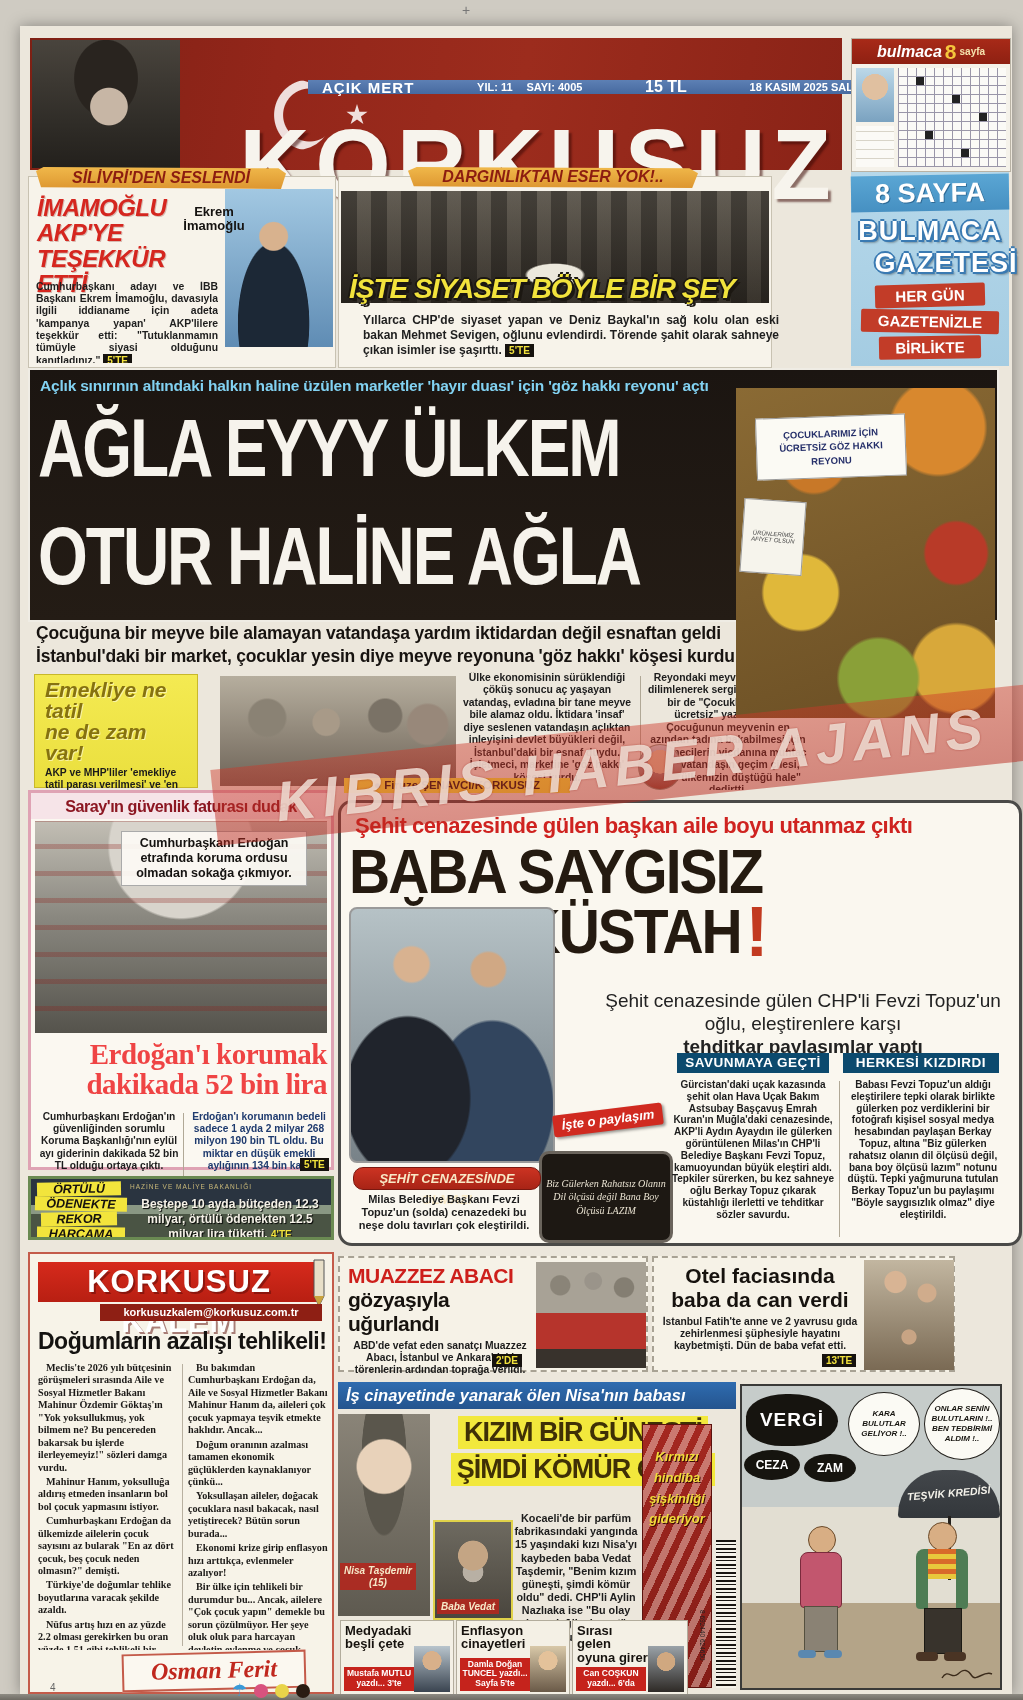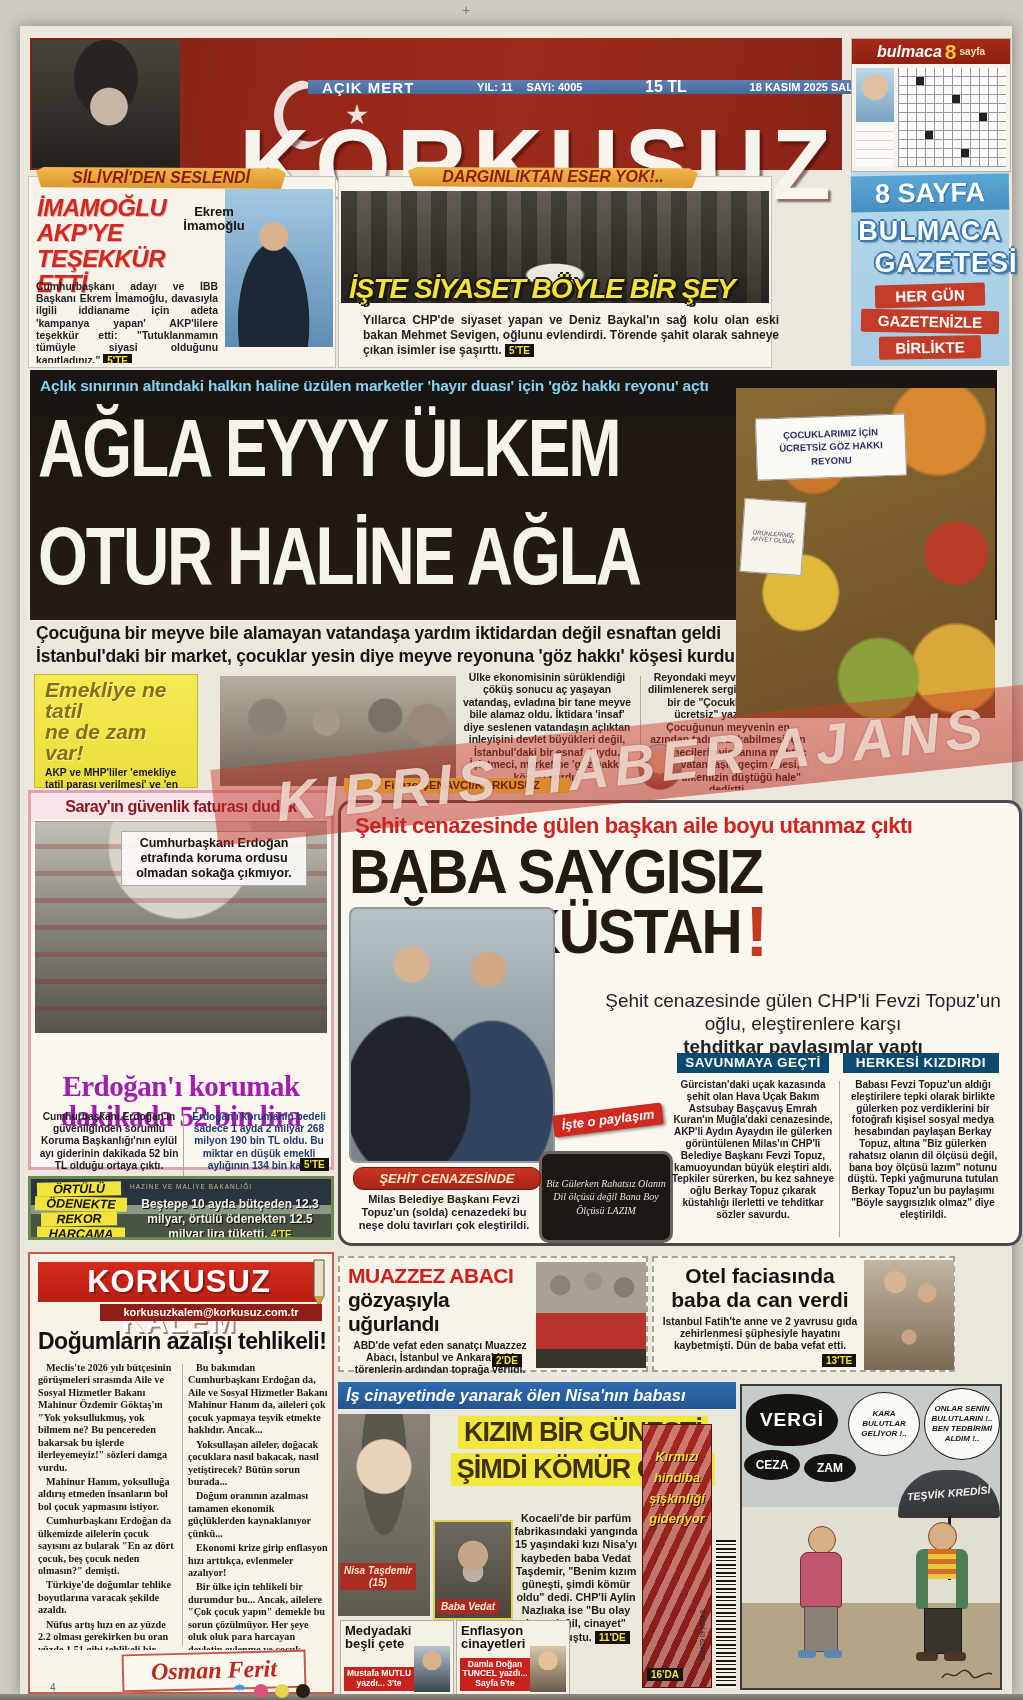--- a/index.html
+++ b/index.html
@@ -147,21 +147,21 @@
   <div class="abs" style="left:344px;top:778px;width:226px;height:15px;background:#f2e43c;color:#16120e;font-weight:900;font-size:11.5px;text-align:center;line-height:15px;">● Firuze ŞENAVCI/KORKUSUZ</div>
 
   <div class="abs" style="left:28px;top:790px;width:306px;height:380px;background:#fbf8f1;border:3px solid #dfa3b4;box-sizing:border-box;">
     <div style="height:26px;background:#f6e4e8;color:#8c1722;font-weight:900;font-size:16.2px;text-align:center;line-height:26px;letter-spacing:-.5px;">Saray'ın güvenlik faturası dudak uçuklatıyor</div>
     <div class="abs ph" style="left:4px;top:28px;width:292px;height:212px;background:
         repeating-linear-gradient(0deg,transparent 0 22px,rgba(140,30,25,.28) 22px 27px),
         radial-gradient(circle at 50% 12%,#d8d4cc 0 30%,transparent 31%),
         linear-gradient(180deg,#c2beb4 0%,#8a8880 45%,#55534c 100%);">
       <div class="abs" style="left:86px;top:10px;width:176px;background:rgba(252,250,244,.93);border:1px solid #aaa;color:#141210;font-weight:900;font-size:12.5px;text-align:center;padding:4px;line-height:1.2;">Cumhurbaşkanı Erdoğan etrafında koruma ordusu olmadan sokağa çıkmıyor.</div>
     </div>
-    <div class="abs serif" style="left:4px;top:246px;width:292px;text-align:center;color:#a21caf;font-weight:900;font-size:29px;line-height:1.04;letter-spacing:-.5px;margin-top:32px;">
+    <div class="abs serif" style="left:4px;top:246px;width:292px;text-align:right;color:#ef4444;font-weight:900;font-size:29px;line-height:1.04;letter-spacing:-.5px;">
       <div>Erdoğan'ı korumak</div>
       <div>dakikada 52 bin lira</div>
     </div>
     <div class="abs cbold ol" style="left:8px;top:318px;width:140px;height:72px;font-size:10.2px;line-height:1.2;">Cumhurbaşkanı Erdoğan'ın güvenliğinden sorumlu Koruma Başkanlığı'nın eylül ayı giderinin dakikada 52 bin TL olduğu ortaya çıktı.</div>
     <div class="abs" style="left:152px;top:320px;width:1px;height:66px;background:#b0a896;"></div>
     <div class="abs cbold ol" style="left:158px;top:318px;width:140px;height:72px;font-size:10.2px;line-height:1.2;color:#1e3a6e;">Erdoğan'ı korumanın bedeli sadece 1 ayda 2 milyar 268 milyon 190 bin TL oldu. Bu miktar en düşük emekli aylığının 134 bin katı.</div>
   </div>
   <div class="abs tag" style="left:300px;top:1158px;z-index:3;">5'TE</div>
 
   <div class="abs ph" style="left:28px;top:1176px;width:306px;height:64px;border:3px solid #6a8a52;box-sizing:border-box;background:linear-gradient(180deg,#2a3440 0 45%,#8a9884 45% 60%,#4a5444 60%);">
@@ -219,22 +219,22 @@
     <div class="abs serif ol" style="left:8px;top:108px;width:140px;height:288px;font-size:10.2px;line-height:1.22;color:#1c1a18;font-weight:bold;">
       <p style="margin:0 0 2px;text-indent:8px;">Meclis'te 2026 yılı bütçesinin görüşmeleri sırasında Aile ve Sosyal Hizmetler Bakanı Mahinur Özdemir Göktaş'ın "Yok yoksullukmuş, yok bilmem ne? Bu pencereden bakarsak bu işlerde ilerleyemeyiz!" sözleri damga vurdu.</p>
       <p style="margin:0 0 2px;text-indent:8px;">Mahinur Hanım, yoksulluğa aldırış etmeden insanların bol bol çocuk yapmasını istiyor.</p>
       <p style="margin:0 0 2px;text-indent:8px;">Cumhurbaşkanı Erdoğan da ülkemizde ailelerin çocuk sayısını az bularak "En az dört çocuk, beş çocuk neden olmasın?" demişti.</p>
       <p style="margin:0 0 2px;text-indent:8px;">Türkiye'de doğumlar tehlike boyutlarına varacak şekilde azaldı.</p>
       <p style="margin:0;text-indent:8px;">Nüfus artış hızı en az yüzde 2.2 olması gerekirken bu oran yüzde 1.51 gibi tehlikeli bir düzeye geriledi.</p>
     </div>
     <div class="abs" style="left:152px;top:110px;width:1px;height:282px;background:#b8b0a0;"></div>
     <div class="abs serif ol" style="left:158px;top:108px;width:140px;height:288px;font-size:10.2px;line-height:1.22;color:#1c1a18;font-weight:bold;">
       <p style="margin:0 0 2px;text-indent:8px;">Bu bakımdan Cumhurbaşkanı Erdoğan da, Aile ve Sosyal Hizmetler Bakanı Mahinur Hanım da, aileleri çok çocuk yapmaya teşvik etmekte haklıdır. Ancak...</p>
+      <p style="margin:0 0 2px;text-indent:8px;">Doğum oranının azalması tamamen ekonomik güçlüklerden kaynaklanıyor çünkü...</p>
       <p style="margin:0 0 2px;text-indent:8px;">Yoksullaşan aileler, doğacak çocuklara nasıl bakacak, nasıl yetiştirecek? Bütün sorun burada...</p>
-      <p style="margin:0 0 2px;text-indent:8px;">Doğum oranının azalması tamamen ekonomik güçlüklerden kaynaklanıyor çünkü...</p>
       <p style="margin:0 0 2px;text-indent:8px;">Ekonomi krize girip enflasyon hızı arttıkça, evlenmeler azalıyor!</p>
       <p style="margin:0;text-indent:8px;">Bir ülke için tehlikeli bir durumdur bu... Ancak, ailelere "Çok çocuk yapın" demekle bu sorun çözülmüyor. Her şeye oluk oluk para harcayan devletin evlenme ve çocuk yardımlarını da arttırması lâzım!</p>
     </div>
     <div class="abs serif" style="left:92px;top:398px;width:180px;height:34px;border:2px solid #c45b4a;background:#fbf8f0;color:#c0281e;font-style:italic;font-weight:bold;font-size:24px;text-align:center;line-height:32px;transform:rotate(-1.5deg);">Osman Ferit</div>
   </div>
   <div class="abs" style="left:232px;top:1680px;display:flex;gap:7px;align-items:center;z-index:5;">
     <span style="color:#3a9ad8;font-size:17px;">☂</span>
     <span style="width:14px;height:14px;border-radius:50%;background:#d8527e;display:inline-block;"></span>
     <span style="width:14px;height:14px;border-radius:50%;background:#e8d44a;display:inline-block;"></span>
     <span style="width:14px;height:14px;border-radius:50%;background:#2a1c12;display:inline-block;"></span>
@@ -309,20 +309,25 @@
   <div class="abs" style="left:340px;top:1620px;width:112px;height:74px;background:#f4f0e5;border:1px solid #b2ac9c;">
     <div style="padding:3px 4px 0;font-weight:900;font-size:13px;line-height:1.02;color:#16120e;width:70px;">Medyadaki beşli çete</div>
     <div style="position:absolute;left:3px;bottom:4px;width:66px;background:#c5231c;color:#fff;font-weight:700;font-size:8.5px;line-height:1.15;padding:2px;text-align:center;">Mustafa MUTLU yazdı... 3'te</div>
     <div class="abs ph" style="right:3px;bottom:3px;width:36px;height:46px;background:radial-gradient(circle at 50% 32%,#d8b08a 0 26%,transparent 27%),linear-gradient(180deg,#b8c4cc,#3a4450);"></div>
   </div>
   <div class="abs" style="left:456px;top:1620px;width:112px;height:74px;background:#f4f0e5;border:1px solid #b2ac9c;">
     <div style="padding:3px 4px 0;font-weight:900;font-size:13px;line-height:1.02;color:#16120e;width:70px;">Enflasyon cinayetleri</div>
     <div style="position:absolute;left:3px;bottom:4px;width:66px;background:#c5231c;color:#fff;font-weight:700;font-size:8.5px;line-height:1.15;padding:2px;text-align:center;">Damla Doğan TUNCEL yazdı... Sayfa 5'te</div>
     <div class="abs ph" style="right:3px;bottom:3px;width:36px;height:46px;background:radial-gradient(circle at 50% 32%,#e4c29a 0 26%,transparent 27%),linear-gradient(180deg,#d8c8a8,#6a5a48);"></div>
   </div>
+  <div class="abs" style="left:572px;top:1620px;width:114px;height:74px;background:#f4f0e5;border:1px solid #b2ac9c;">
+    <div style="padding:3px 4px 0;font-weight:900;font-size:13px;line-height:1.02;color:#16120e;width:72px;">Sırası gelen oyuna girer</div>
+    <div style="position:absolute;left:3px;bottom:4px;width:66px;background:#c5231c;color:#fff;font-weight:700;font-size:8.5px;line-height:1.15;padding:2px;text-align:center;">Can COŞKUN yazdı... 6'da</div>
+    <div class="abs ph" style="right:3px;bottom:3px;width:36px;height:46px;background:radial-gradient(circle at 50% 34%,#d0a880 0 26%,transparent 27%),linear-gradient(180deg,#9aa2a8,#2e2a26);"></div>
+  </div>
 
   <div class="abs" style="left:740px;top:1384px;width:262px;height:306px;border:2px solid #3a3a38;box-sizing:border-box;background:linear-gradient(180deg,#c6ccca 0 40%,#e2ded2 40% 72%,#b4a488 72%);">
     <div class="abs" style="left:4px;top:8px;width:92px;height:52px;background:#16140f;border-radius:50% 60% 55% 45%;color:#fff;font-weight:900;font-size:19px;display:flex;align-items:center;justify-content:center;letter-spacing:1px;">VERGİ</div>
     <div class="abs" style="left:2px;top:64px;width:56px;height:30px;background:#16140f;border-radius:50%;color:#fff;font-weight:900;font-size:12px;display:flex;align-items:center;justify-content:center;">CEZA</div>
     <div class="abs" style="left:62px;top:68px;width:52px;height:28px;background:#16140f;border-radius:50%;color:#fff;font-weight:900;font-size:12px;display:flex;align-items:center;justify-content:center;">ZAM</div>
     <div class="abs" style="left:106px;top:6px;width:72px;height:64px;background:#fbfaf4;border:1.5px solid #23201c;border-radius:50%;color:#16140f;font-weight:900;font-style:italic;font-size:8px;text-align:center;display:flex;align-items:center;justify-content:center;padding:5px;box-sizing:border-box;line-height:1.25;">KARA BULUTLAR GELİYOR !..</div>
     <div class="abs" style="left:182px;top:2px;width:76px;height:72px;background:#fbfaf4;border:1.5px solid #23201c;border-radius:50%;color:#16140f;font-weight:900;font-style:italic;font-size:8px;text-align:center;display:flex;align-items:center;justify-content:center;padding:6px;box-sizing:border-box;line-height:1.25;">ONLAR SENİN BULUTLARIN !.. BEN TEDBİRİMİ ALDIM !..</div>
     <div class="abs" style="left:156px;top:84px;width:102px;height:48px;background:linear-gradient(180deg,#43474b,#33373b);border-radius:100px 100px 8px 8px;display:flex;align-items:center;justify-content:center;">
       <span style="color:#f4f2ea;font-weight:900;font-style:italic;font-size:10.5px;text-align:center;transform:rotate(-5deg);line-height:1.1;">TEŞVİK KREDİSİ</span>
     </div>

